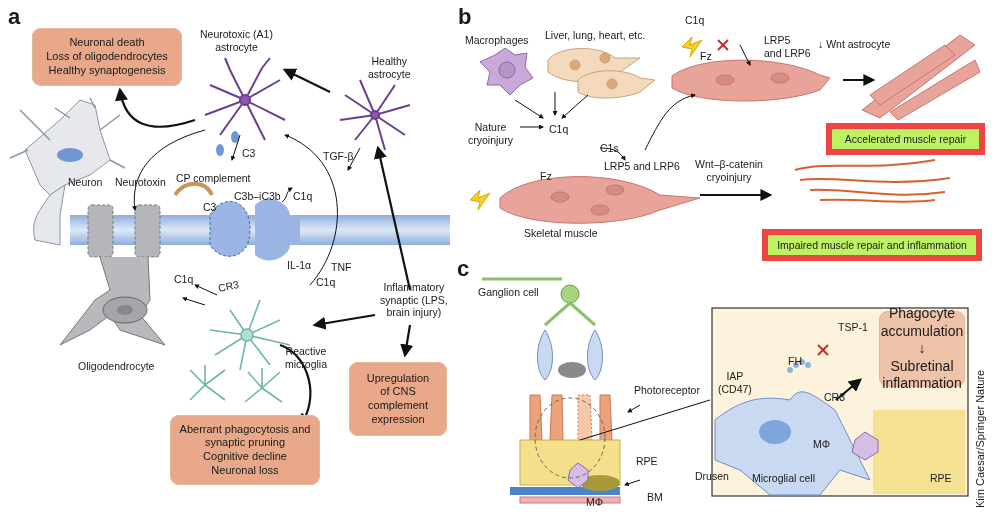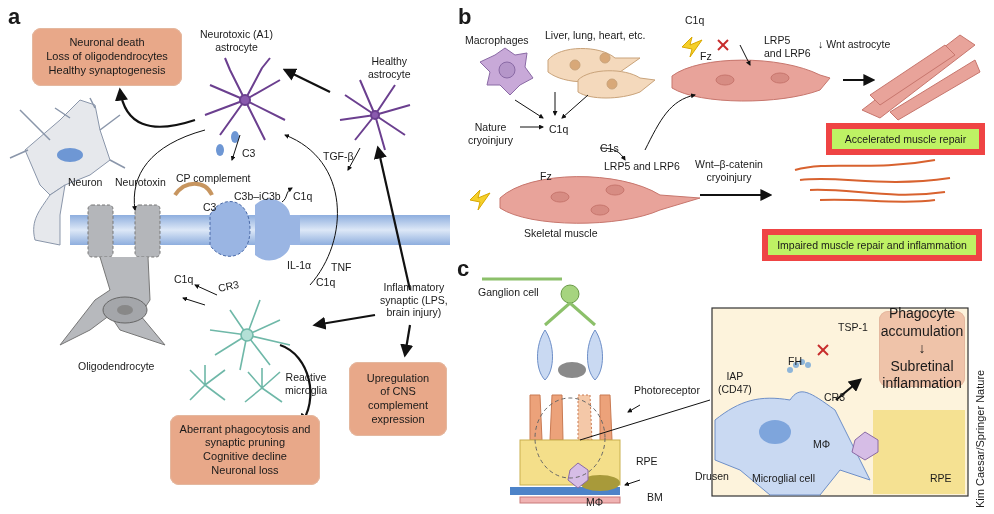--- a/index.html
+++ b/index.html
@@ -208,21 +208,21 @@
 <div class="lbl" style="left:203px;top:201px">C3</div>
 <div class="lbl" style="left:234px;top:190px">C3b–iC3b</div>
 <div class="lbl" style="left:293px;top:190px">C1q</div>
 <div class="lbl" style="left:323px;top:150px">TGF-β</div>
 <div class="lbl" style="left:287px;top:259px">IL-1α</div>
 <div class="lbl" style="left:331px;top:261px">TNF</div>
 <div class="lbl" style="left:316px;top:276px">C1q</div>
 <div class="lbl" style="left:174px;top:273px">C1q</div>
 <div class="lbl" style="left:218px;top:280px;transform:rotate(-12deg)">CR3</div>
 <div class="lbl" style="left:78px;top:360px">Oligodendrocyte</div>
-<div class="lbl c" style="left:285px;top:371px">
+<div class="lbl c" style="left:285px;top:345px">
   <div>Reactive</div>
   <div>microglia</div>
 </div>
 <div class="lbl c" style="left:380px;top:281px">
   <div>Inflammatory</div>
   <div>synaptic (LPS,</div>
   <div>brain injury)</div>
 </div>
 <div class="box" style="left:349px;top:362px;width:98px;height:74px">
   <div>

